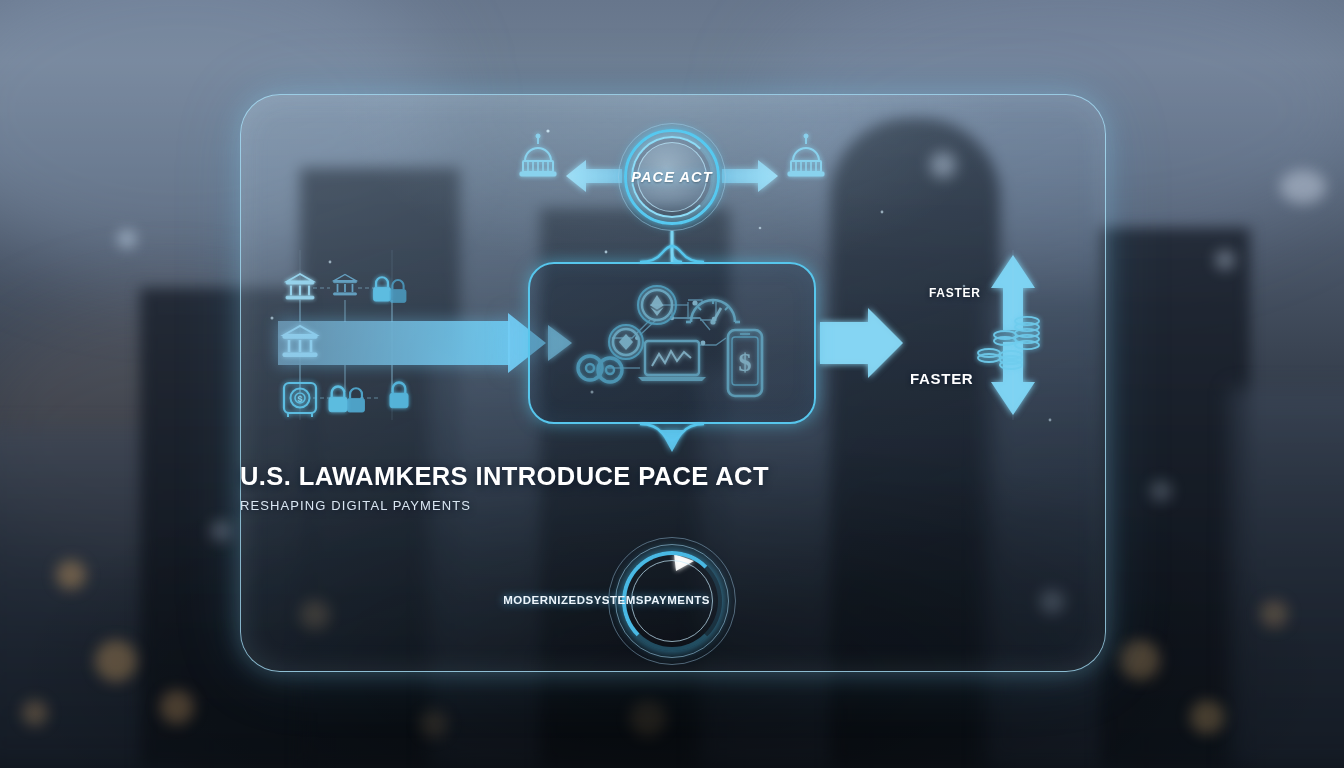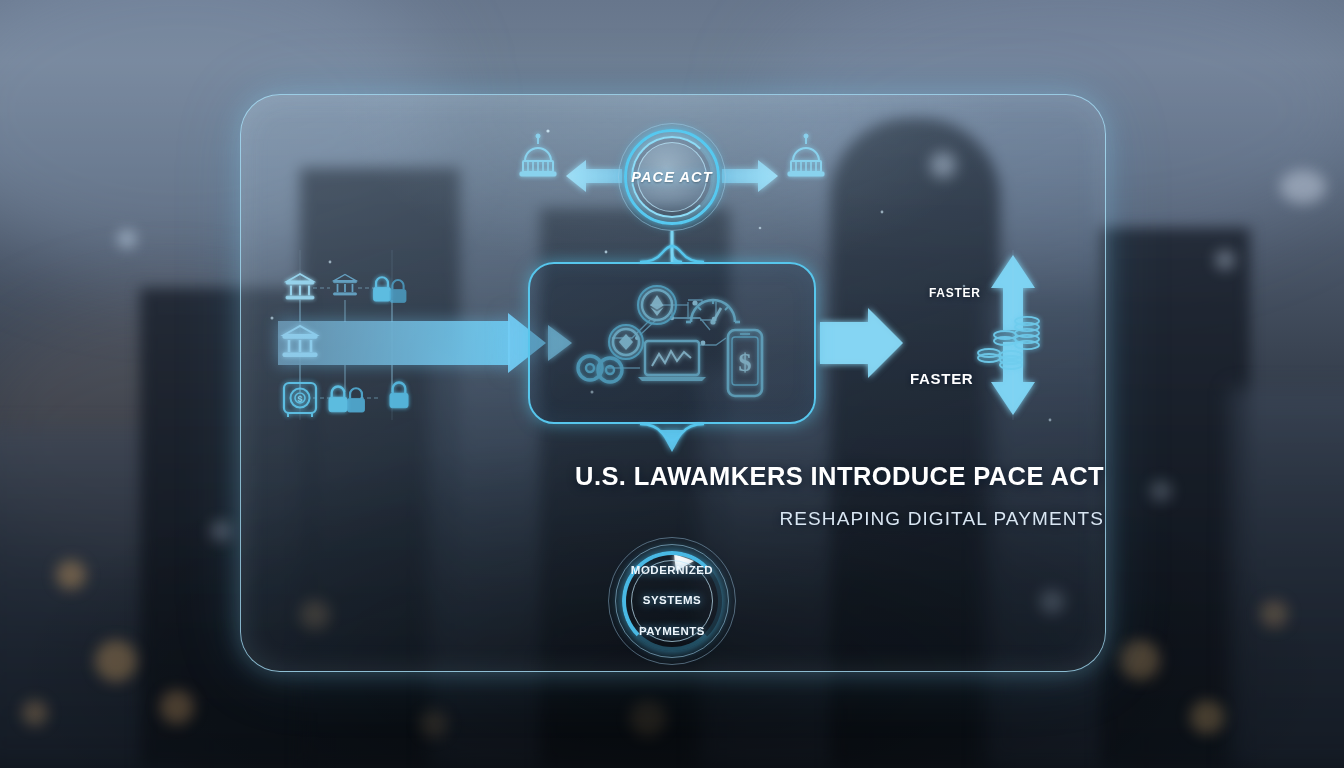--- a/index.html
+++ b/index.html
@@ -216,37 +216,37 @@
   }
   #faster-label { left: 929px; top: 286px; font-size: 12px; letter-spacing: 0.7px; }
   #cheaper-label { left: 910px; top: 370px; font-size: 15px; letter-spacing: 0.7px; }
 
   
   #title-block {
     position: absolute;
     left: 240px;
     top: 462px;
     width: 864px;
-    text-align: right;
+    text-align: left;
   }
   #main-title {
     color: #ffffff;
     font-size: 25.5px;
     font-weight: 700;
     letter-spacing: 0.4px;
     text-shadow: 0 2px 9px rgba(5,20,40,0.75);
     margin: 0;
   }
   #sub-title {
     color: #d9e6f2;
-    font-size: 19px;
+    font-size: 13px;
     font-weight: 400;
     letter-spacing: 1.1px;
     text-shadow: 0 1px 7px rgba(5,20,40,0.65);
-    margin: 17px 0 0 0;
+    margin: 7px 0 0 0;
   }
 
   
   #modernized-node {
     position: absolute;
     left: 608px;
     top: 537px;
     width: 128px;
     height: 128px;
   }
@@ -266,23 +266,23 @@
     box-shadow: 0 0 14px rgba(73,185,228,0.75);
   }
   #modernized-node .m-ring4 {
     inset: 23px;
     border: 1.3px solid rgba(200,235,252,0.7);
   }
   #modernized-label {
     position: absolute;
     inset: 26px;
     display: flex;
-    flex-direction: column;
+    flex-direction: row;
     align-items: center;
-    justify-content: space-between;
+    justify-content: flex-end;
     color: #eef6fc;
     font-size: 11.5px;
     font-weight: 700;
     letter-spacing: 0.5px;
     line-height: 1.32;
     text-align: center;
     text-shadow: 0 0 8px rgba(90,180,230,0.8);
     z-index: 4;
   }
 

